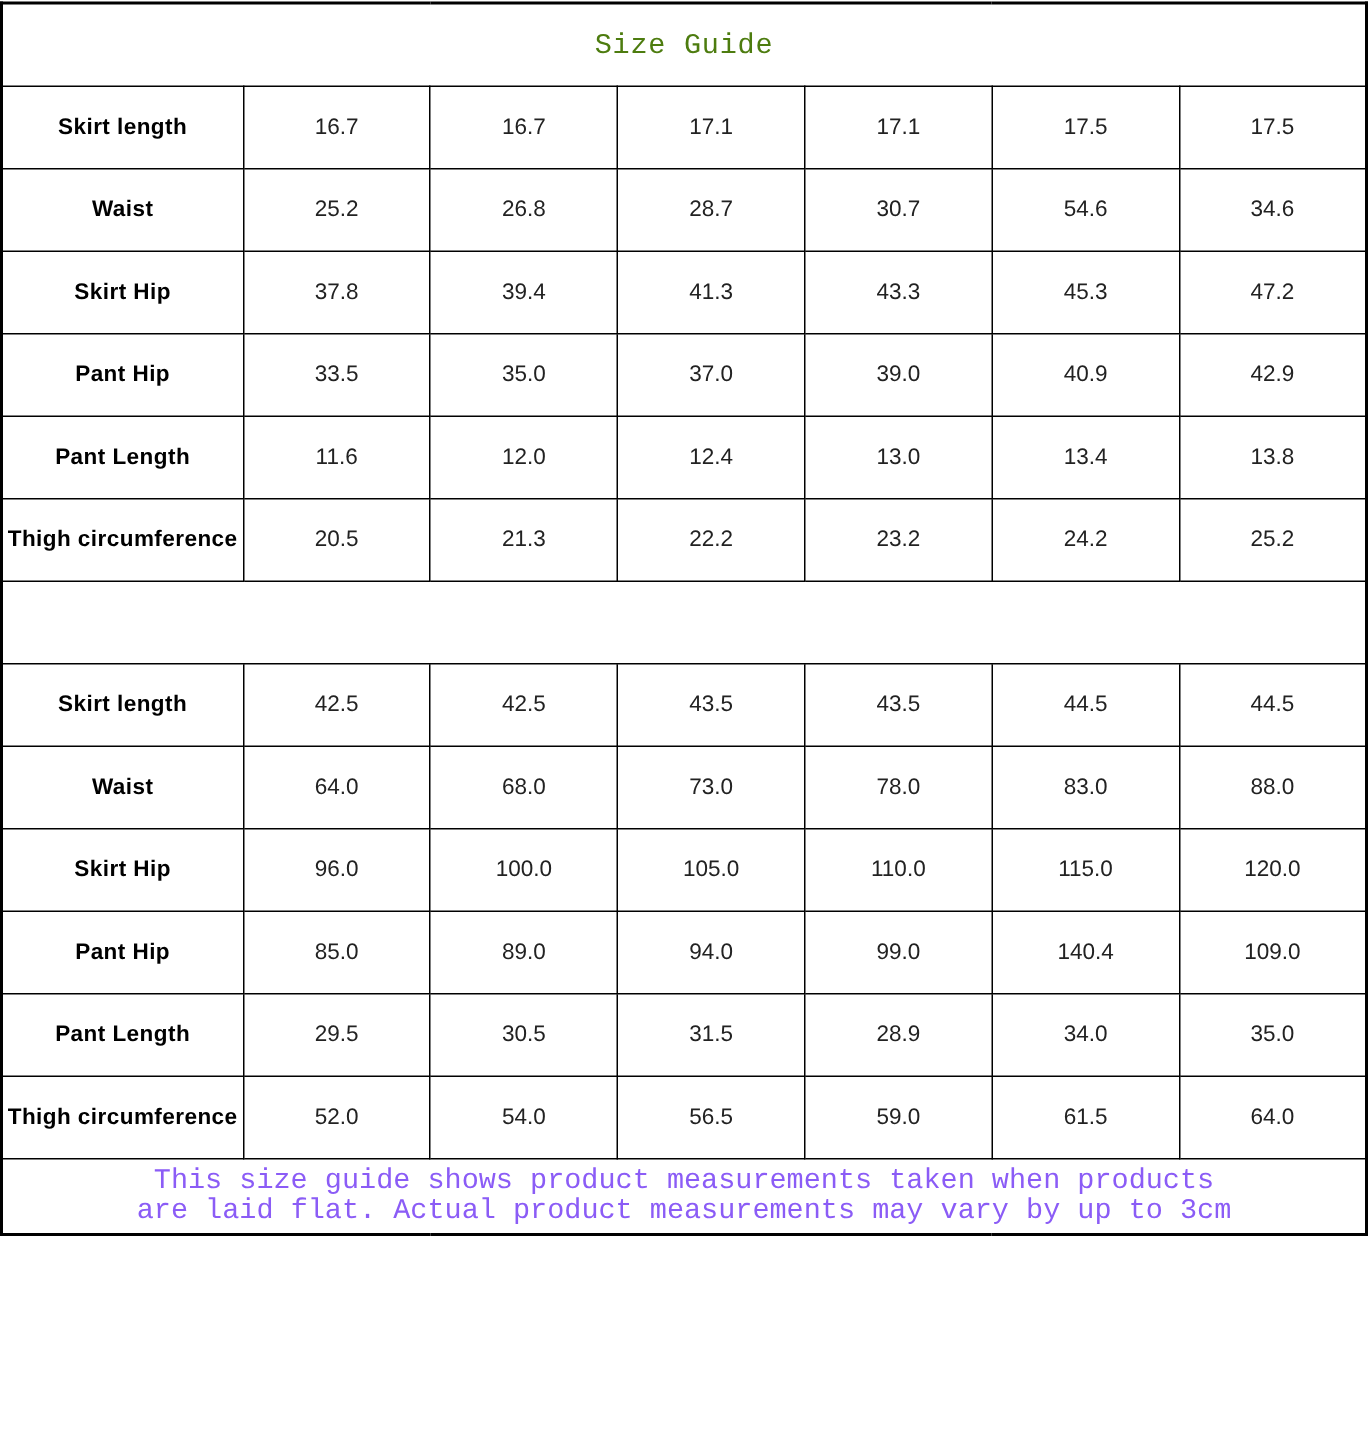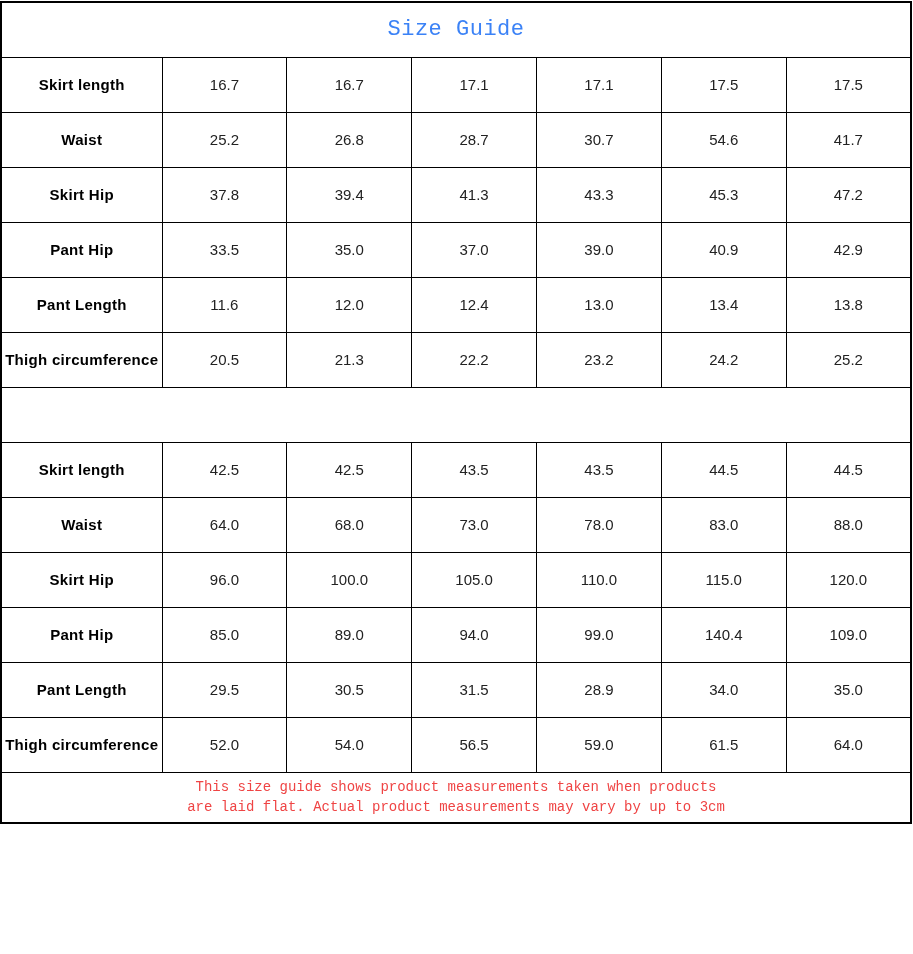--- a/index.html
+++ b/index.html
@@ -26,23 +26,23 @@
   col.label-col { width: 161px; }
   td {
     border: 1px solid #000000;
     text-align: center;
     vertical-align: middle;
     overflow: hidden;
   }
   td.title-cell {
     height: 55px;
     font-family: "Liberation Mono", monospace;
-    font-size: 22px;
+    font-size: 19px;
     font-weight: normal;
-    color: #3b82f6;
+    color: #4d7c0f;
     letter-spacing: 0.5px;
     margin-left: 12px;
   }
   td.header-cell {
     height: 55px;
     font-size: 15px;
     font-weight: bold;
     color: #000000;
     letter-spacing: 0.3px;
   }
@@ -61,23 +61,23 @@
     color: #222222;
   }
   td.gap-cell {
     height: 55px;
     border-top: 1px solid #000000;
     border-bottom: 1px solid #000000;
   }
   td.footer-cell {
     height: 51px;
     font-family: "Liberation Mono", monospace;
-    font-size: 14px;
+    font-size: 19px;
     line-height: 20px;
-    color: #ef4444;
+    color: #8b5cf6;
     vertical-align: middle;
   }
 </style>
 </head>
 <body>
 
 <div class="size-guide-wrap">
   <table class="size-guide">
     <colgroup>
       <col class="label-col">
@@ -104,21 +104,21 @@
           <td class="value-cell">17.5</td>
         </tr>
 
         <tr>
           <td class="label-cell">Waist</td>
           <td class="value-cell">25.2</td>
           <td class="value-cell">26.8</td>
           <td class="value-cell">28.7</td>
           <td class="value-cell">30.7</td>
           <td class="value-cell">54.6</td>
-          <td class="value-cell">41.7</td>
+          <td class="value-cell">34.6</td>
         </tr>
 
         <tr>
           <td class="label-cell">Skirt Hip</td>
           <td class="value-cell">37.8</td>
           <td class="value-cell">39.4</td>
           <td class="value-cell">41.3</td>
           <td class="value-cell">43.3</td>
           <td class="value-cell">45.3</td>
           <td class="value-cell">47.2</td>

